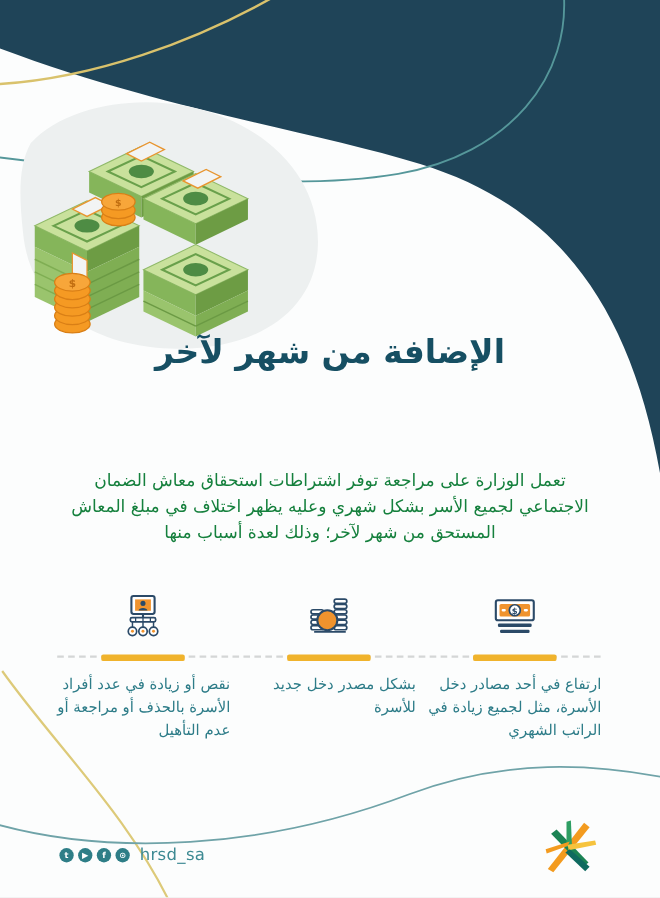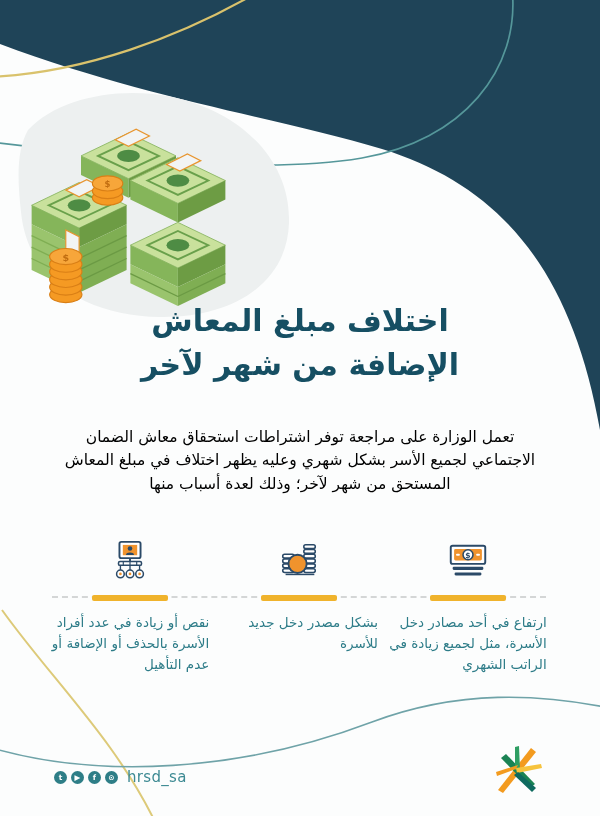--- a/index.html
+++ b/index.html
@@ -4,21 +4,21 @@
 <style>
   html,body{margin:0;padding:0;background:#e8e8e8;}
   .page{position:relative;width:600px;height:816px;overflow:hidden;
         background:#fcfdfd;font-family:"DejaVu Sans",sans-serif;margin:0 auto;}
   .bg{position:absolute;inset:0;z-index:0;}
   .content{position:absolute;inset:0;z-index:1;}
 
   .title{position:absolute;top:299px;left:0;right:0;text-align:center;direction:rtl;
          color:#164f63;font-size:30px;font-weight:bold;line-height:1.48;}
   .intro{position:absolute;top:426px;left:60px;right:60px;text-align:center;direction:rtl;
-         color:#000000;font-size:15.5px;line-height:1.5;}
+         color:#15803d;font-size:15.5px;line-height:1.5;}
 
   .reasons{position:absolute;top:534px;left:46px;right:48px;display:flex;direction:rtl;}
   .reason{flex:1;display:flex;flex-direction:column;align-items:center;position:relative;z-index:1;}
   .reason .icon{height:50px;display:flex;align-items:flex-end;justify-content:center;}
   .ybar{width:76px;height:6px;background:#f0b32c;border-radius:2px;margin-top:11px;}
   .reason .txt{margin-top:11px;direction:rtl;text-align:right;color:#2d7c88;
                font-size:13.5px;line-height:1.55;width:158px;}
   .dash-line{position:absolute;top:62px;left:6px;right:6px;height:0;
              border-top:2px dashed #d4d6d6;z-index:0;}
 
@@ -101,21 +101,20 @@
       </g>
     </g>
 
     <path d="M2,610 C52,680 118,742 158,828" stroke="#ddca79" stroke-width="2" fill="none"></path>
     <path d="M-8,748 C100,779 240,772 372,722 C460,689 540,694 610,708" stroke="#6fa3a8" stroke-width="1.6" fill="none"></path>
   </svg>
 
   <div class="content">
 
     <div class="title">
-      <div>اختلاف مبلغ المعاش</div>
       <div>الإضافة من شهر لآخر</div>
     </div>
 
     <div class="intro">تعمل الوزارة على مراجعة توفر اشتراطات استحقاق معاش الضمان الاجتماعي لجميع الأسر بشكل شهري وعليه يظهر اختلاف في مبلغ المعاش المستحق من شهر لآخر؛ وذلك لعدة أسباب منها</div>
 
     <div class="reasons">
       <div class="dash-line"></div>
 
       <div class="reason">
         <div class="icon">
@@ -170,21 +169,21 @@
             <path d="M14,28.5 v5 M24,28.5 v5 M34,28.5 v5" stroke="#2b4a68" stroke-width="1.4"></path>
             <circle cx="14" cy="37.5" r="4" fill="#ffffff" stroke="#2b4a68" stroke-width="1.6"></circle>
             <circle cx="24" cy="37.5" r="4" fill="#ffffff" stroke="#2b4a68" stroke-width="1.6"></circle>
             <circle cx="34" cy="37.5" r="4" fill="#ffffff" stroke="#2b4a68" stroke-width="1.6"></circle>
             <circle cx="14" cy="37.5" r="1.4" fill="#f0932d"></circle>
             <circle cx="24" cy="37.5" r="1.4" fill="#f0932d"></circle>
             <circle cx="34" cy="37.5" r="1.4" fill="#f0932d"></circle>
           </svg>
         </div>
         <div class="ybar"></div>
-        <div class="txt">نقص أو زيادة في عدد أفراد الأسرة بالحذف أو الإضافة أو عدم التأهيل</div>
+        <div class="txt">نقص أو زيادة في عدد أفراد الأسرة بالحذف أو مراجعة أو عدم التأهيل</div>
       </div>
     </div>
 
     <div class="social">
       <div class="sicon">t</div>
       <div class="sicon">▶</div>
       <div class="sicon">f</div>
       <div class="sicon">⊙</div>
       <div class="handle">hrsd_sa</div>
     </div>

